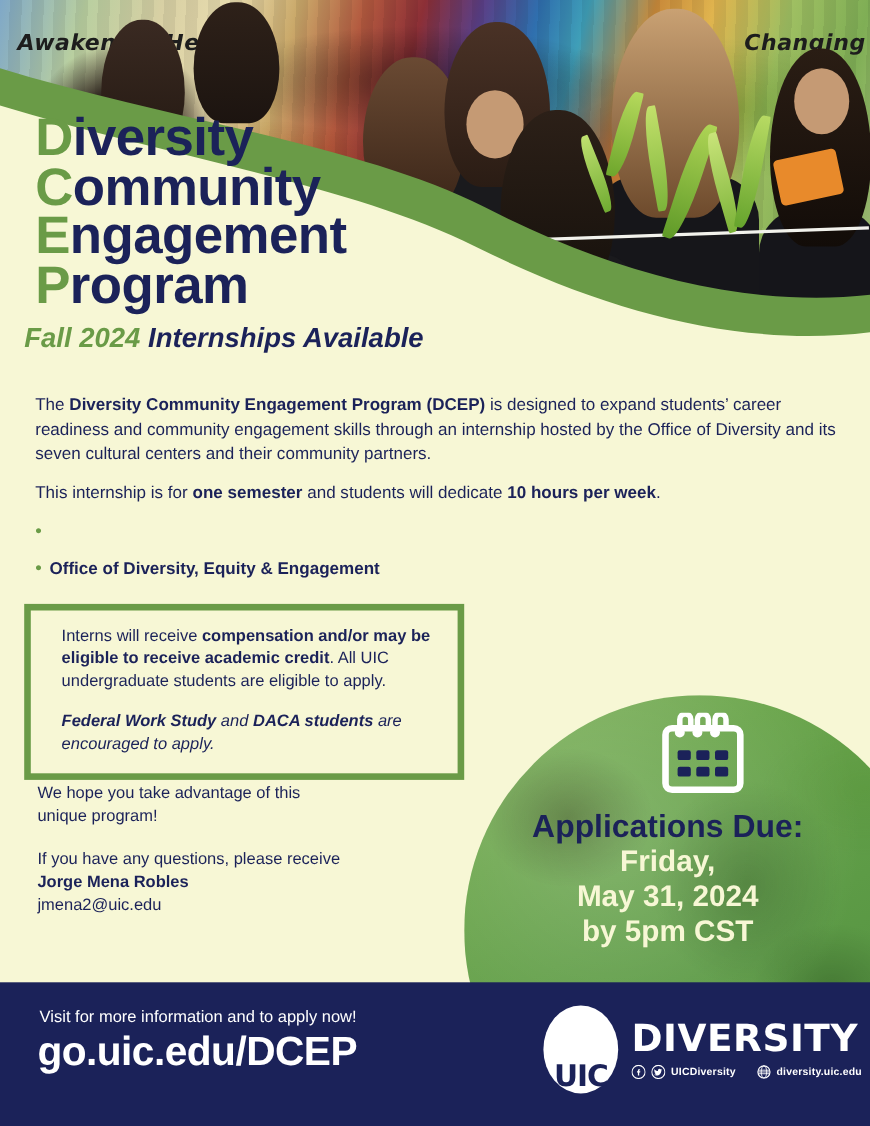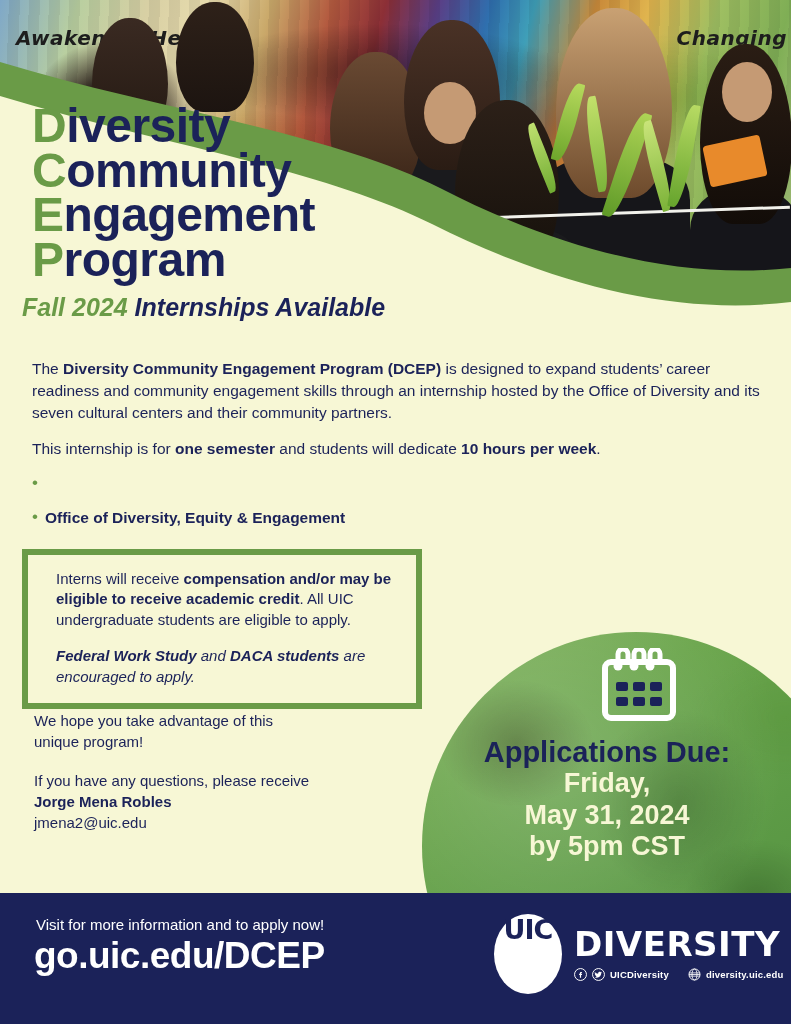--- a/index.html
+++ b/index.html
@@ -112,21 +112,21 @@
   .due-text{position:absolute;left:0;top:104px;width:370px;text-align:center;}
   .due-title{font-size:29px;font-weight:bold;color:#1B2259;line-height:1.12;}
   .due-line{font-size:27px;font-weight:bold;color:#F7F7D5;line-height:1.16;}
 
   
   .footer{position:absolute;left:0;top:893px;width:791px;height:131px;background:#1B2259;}
   .foot-visit{position:absolute;left:36px;top:23px;font-size:15px;color:#ffffff;}
   .foot-url{position:absolute;left:34px;top:42px;font-size:37px;font-weight:bold;color:#ffffff;letter-spacing:-.5px;}
   .logo{position:absolute;left:494px;top:21px;display:flex;align-items:center;gap:12px;}
   .uic-oval{width:68px;height:80px;border-radius:50%;background:#ffffff;
-            display:flex;align-items:flex-start;justify-content:center;}
+            display:flex;align-items:flex-end;justify-content:center;}
   .uic-text{font-size:27px;font-weight:bold;color:#1B2259;letter-spacing:-1px;
             font-family:"DejaVu Sans", sans-serif;}
   .logo-right{display:flex;flex-direction:column;justify-content:center;}
   .diversity-word{font-size:34px;font-weight:bold;color:#ffffff;letter-spacing:.5px;line-height:1;
                   font-family:"DejaVu Sans", sans-serif;}
   .social-row{display:flex;align-items:center;gap:5px;margin-top:7px;}
   .social-row .lbl{font-size:9.5px;font-weight:bold;color:#ffffff;letter-spacing:.2px;}
   .social-row .spacer{width:9px;}
   .ico{width:13px;height:13px;display:block;}
 </style>

